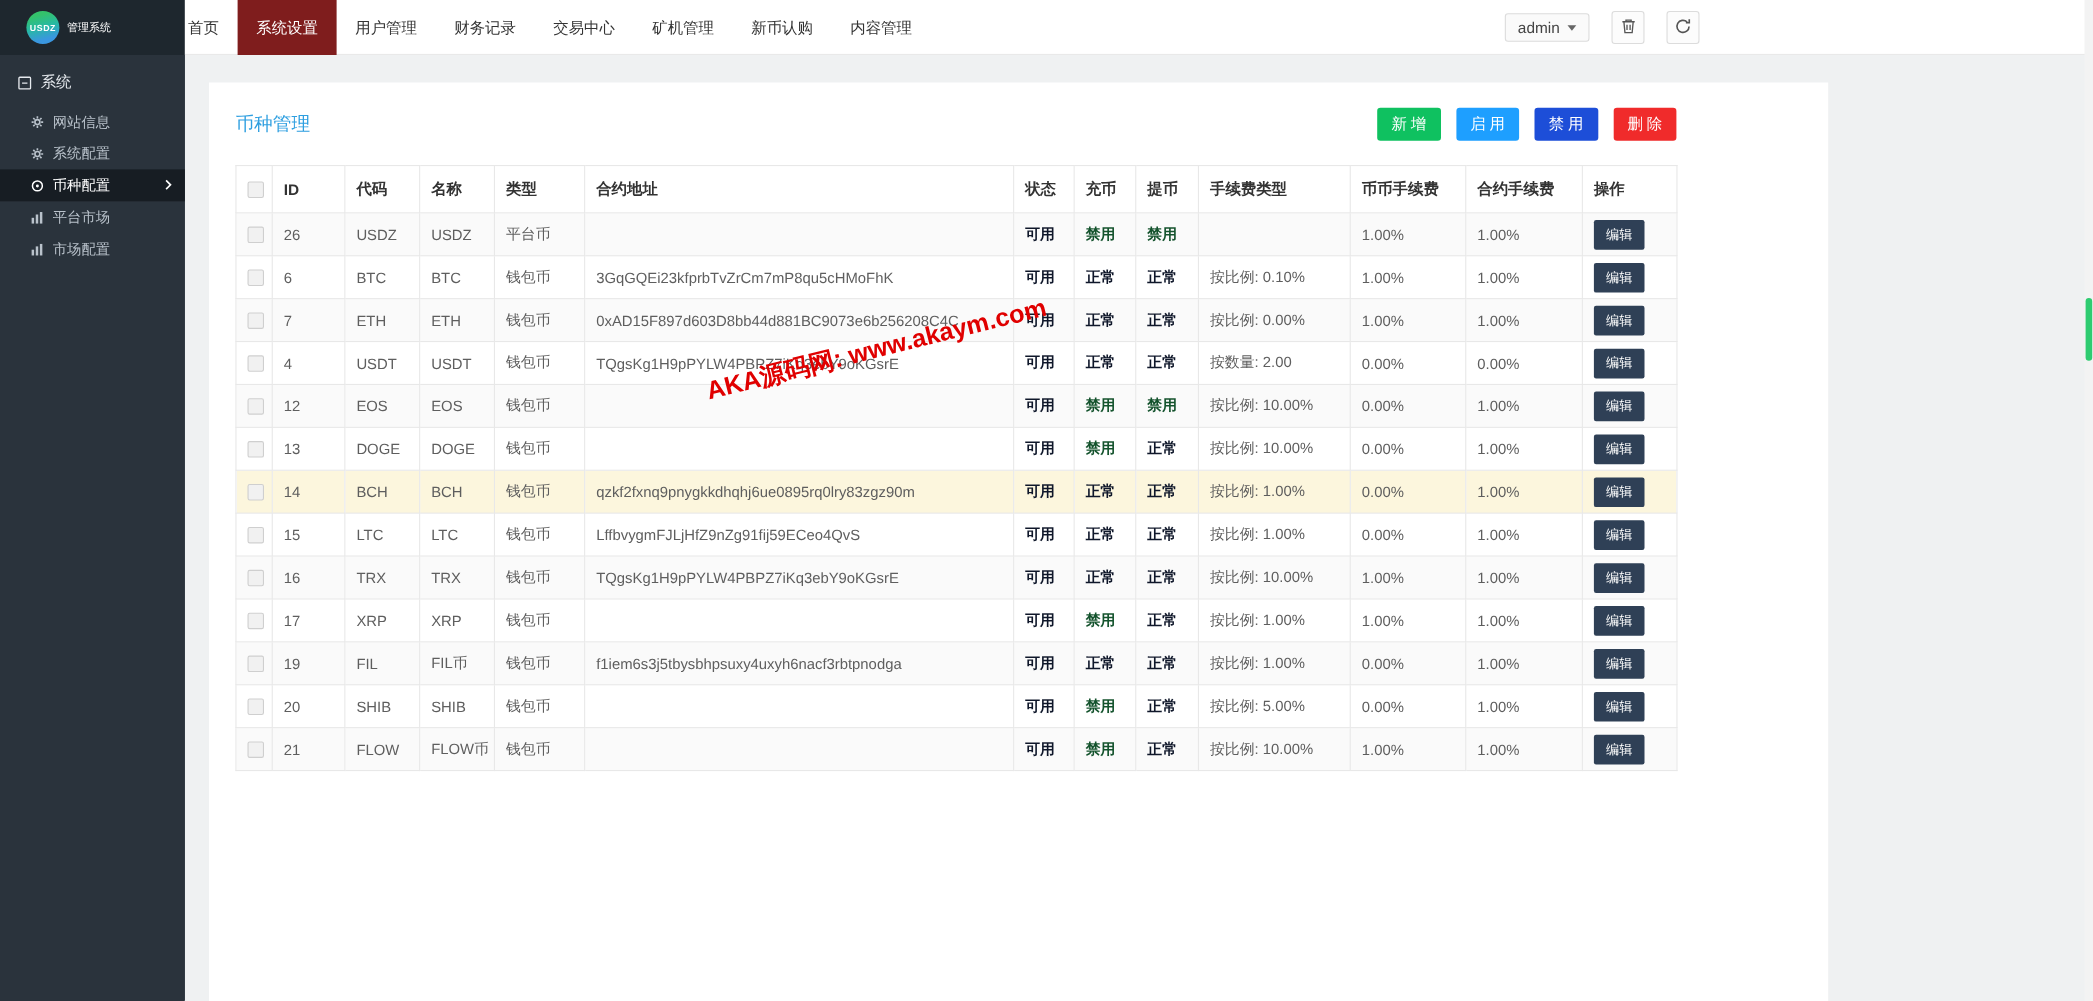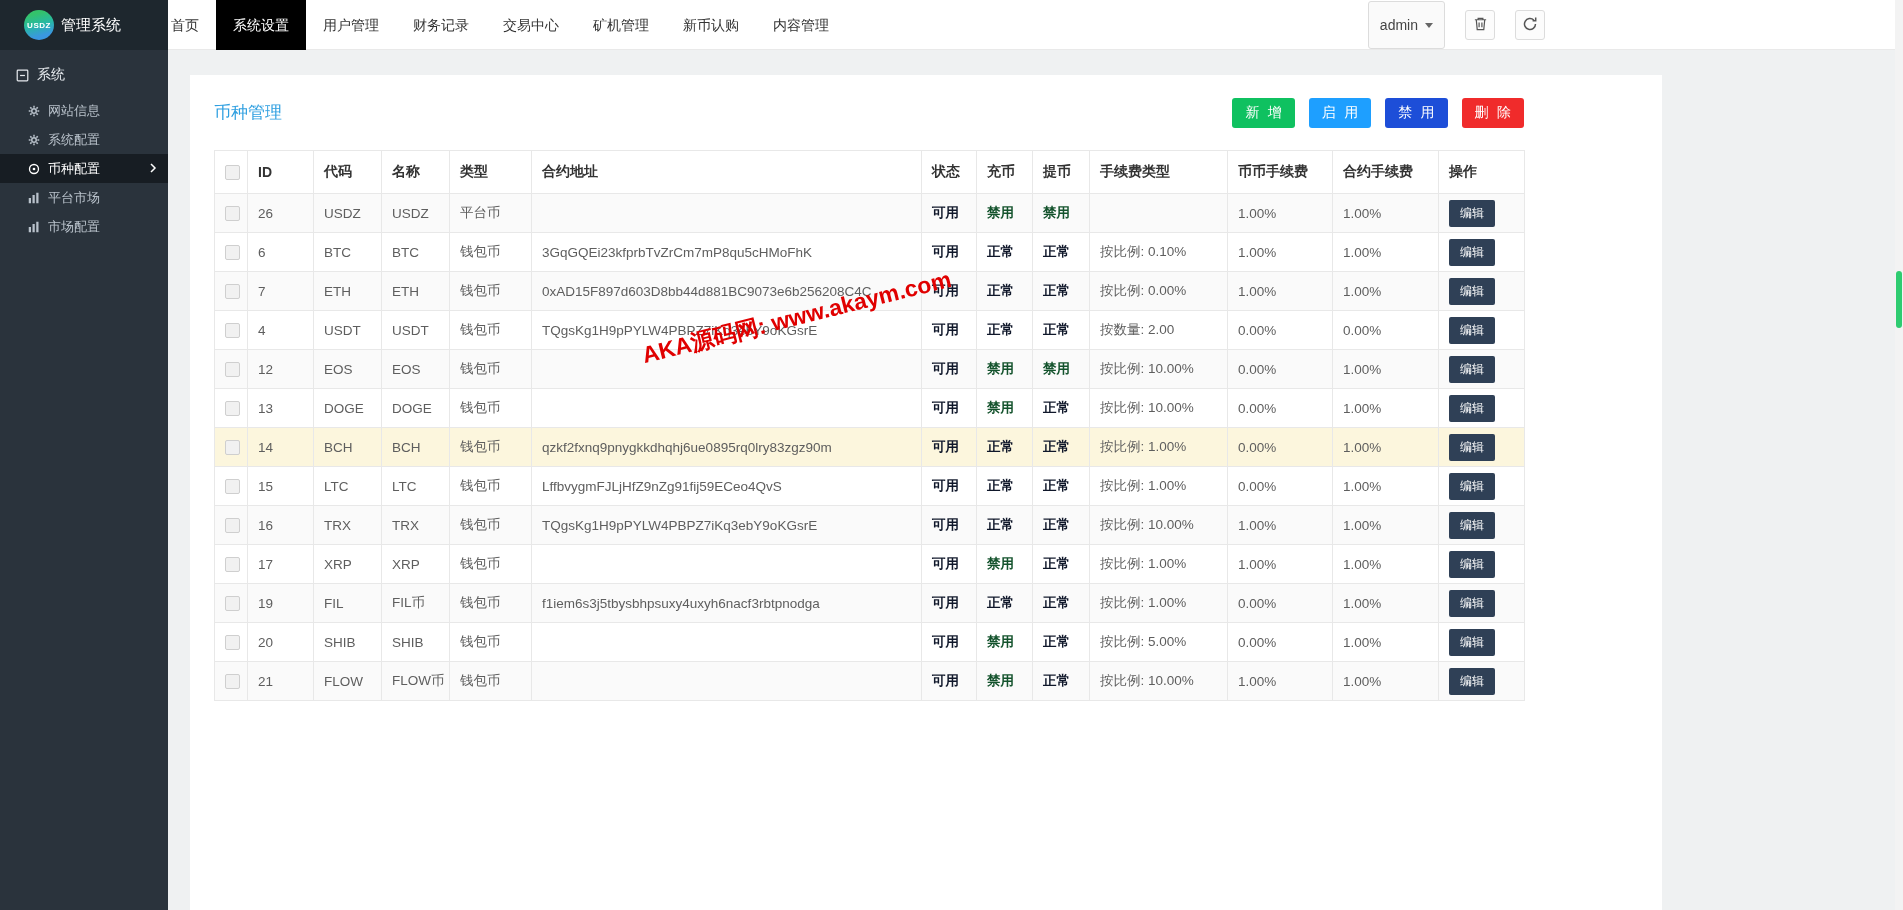--- a/index.html
+++ b/index.html
@@ -8,26 +8,26 @@
 
   
   .navbar { position:fixed; left:0; top:0; width:1903px; height:50px; background:#fff;
     border-bottom:1px solid #e9e9e9; z-index:20; }
   .logo { position:absolute; left:0; top:0; width:168px; height:50px; background:#1e272e;
     display:flex; align-items:center; padding-left:24px; gap:7px; }
   .logo-circle { width:30px; height:30px; border-radius:50%; flex:0 0 30px;
     background:linear-gradient(165deg,#34c26b 18%,#27b9a3 48%,#3a97e0 80%);
     display:flex; align-items:center; justify-content:center;
     color:#fff; font-size:8px; font-weight:bold; letter-spacing:.5px; }
-  .logo-title { color:#fff; font-size:15px; white-space:nowrap; }
+  .logo-title { color:#fff; font-size:10px; white-space:nowrap; }
   .nav-menu { position:absolute; left:154px; top:0; height:50px; display:flex; }
   .nav-item { padding:0 17px; line-height:50px; font-size:14px; color:#333; cursor:pointer; white-space:nowrap; }
-  .nav-item.active { background:#000000; color:#fff; }
+  .nav-item.active { background:#7f1d1d; color:#fff; }
   .nav-right { position:absolute; right:358px; top:0; height:50px; display:flex; align-items:center; gap:20px; }
-  .admin-box { height:48px; padding:0 11px; border:1px solid #dcdcdc; background:#fafafa;
+  .admin-box { height:26px; padding:0 11px; border:1px solid #dcdcdc; background:#fafafa;
     border-radius:3px; display:flex; align-items:center; gap:7px; font-size:14px; color:#444; cursor:pointer; }
   .caret-down { width:0; height:0; border-left:4px solid transparent; border-right:4px solid transparent;
     border-top:5px solid #666; }
   .icon-btn { width:30px; height:30px; border:1px solid #dcdcdc; background:#fcfcfc; border-radius:3px;
     display:flex; align-items:center; justify-content:center; cursor:pointer; }
 
   
   .sidebar { position:fixed; left:0; top:50px; width:168px; height:860px; background:#2a333c; z-index:15; }
   .side-section { padding:16px 16px 12px 16px; color:#e6eaee; font-size:14px;
     display:flex; align-items:center; gap:8px; }
@@ -40,21 +40,21 @@
 
   
   .content { position:fixed; left:168px; top:50px; width:1735px; height:860px; background:#eff1f2; }
   .card { position:absolute; left:22px; top:25px; width:1472px; height:835px; background:#fff;
     padding:0 0 0 24px; }
   .title-row { width:1310px; height:75px; display:flex; align-items:center; justify-content:space-between; }
   .page-title { font-size:17px; color:#2e9fe0; }
   .actions { display:flex; gap:14px; }
   .act-btn { height:30px; padding:0 13px; border:none; border-radius:3px; color:#fff;
     font-size:14px; cursor:pointer; white-space:nowrap;
-    font-family:Liberation Mono, monospace; }
+    font-family:Liberation Serif, serif; }
 
   
   table.coins { border-collapse:collapse; table-layout:fixed; width:1310px; background:#fff; }
   table.coins th, table.coins td { border:1px solid #e8e8e8; padding:0 10px; white-space:nowrap;
     overflow:hidden; text-align:left; }
   table.coins th { height:43px; font-weight:bold; color:#333; font-size:14px; background:#fff; }
   table.coins td { height:39px; color:#5e5e5e; font-size:13.5px; }
   tbody tr:nth-child(odd) td { background:#fafafa; }
   tbody tr.hl td { background:#fcf6dd; }
   td.c, th.c { text-align:center; padding:0; }

